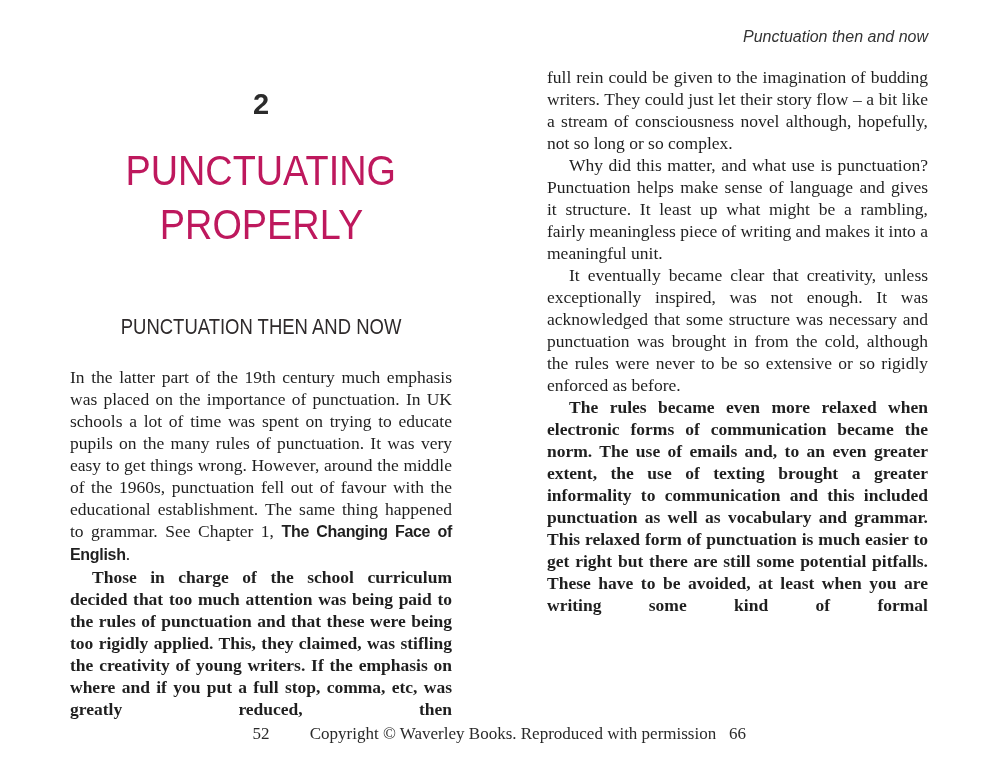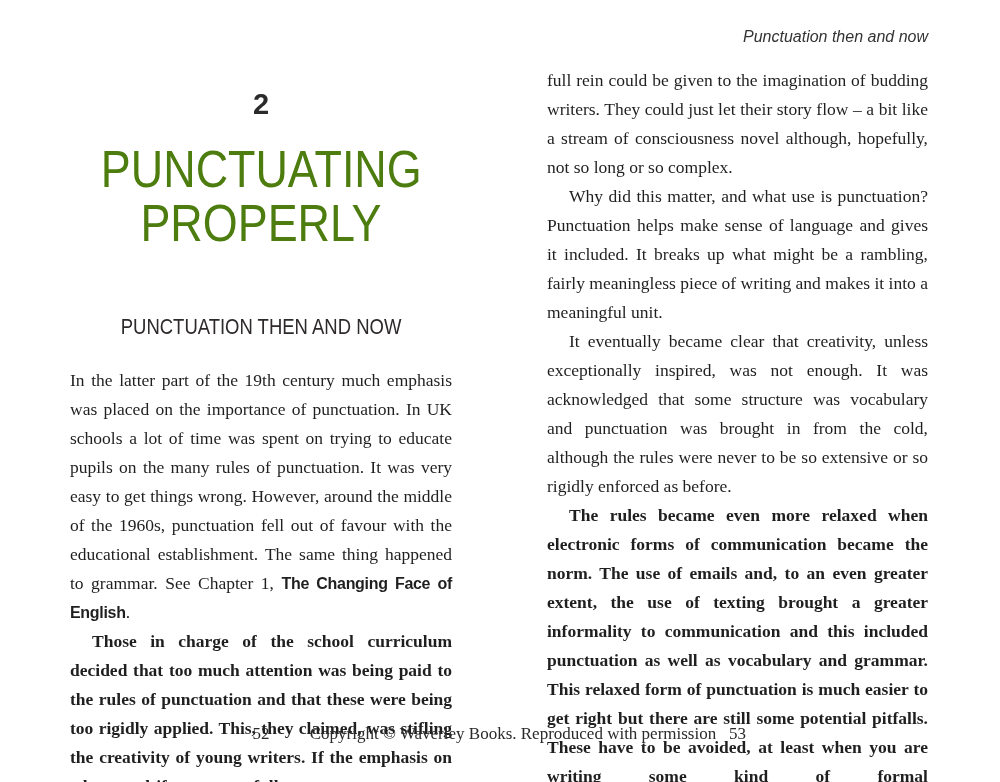--- a/index.html
+++ b/index.html
@@ -27,23 +27,23 @@
     font-weight: 700;
     font-size: 29px;
     color: #2b2b2b;
   }
   .chapter-title {
     position: absolute;
     top: 143px; left: 0; width: 100%;
     text-align: center;
     font-family: "Liberation Sans", sans-serif;
     font-weight: 400;
-    font-size: 51px;
+    font-size: 43px;
     line-height: 54px;
-    color: #4d7c0f;
+    color: #be185d;
   }
   .condense {
     display: inline-block;
     transform: scaleX(0.88);
     transform-origin: 50% 50%;
     white-space: nowrap;
   }
   .condense-more {
     display: inline-block;
     transform: scaleX(0.84);
@@ -61,21 +61,21 @@
   }
   .left-body {
     position: absolute;
     top: 366px; left: 0; width: 100%;
   }
 
   
   .body-text p {
     margin: 0;
     font-size: 17.5px;
-    line-height: 29px;
+    line-height: 22px;
     text-align: justify;
     color: #1f1f1f;
   }
   .body-text p.indent { text-indent: 22px; }
   .body-text p.continued { text-align-last: justify; font-weight: bold; }
   .see-italic { }
   .bold-sans {
     font-family: "Liberation Sans", sans-serif;
     font-weight: 700;
     font-size: 16px;
@@ -135,23 +135,23 @@
       <p><span>In the latter part of the 19th century much emphasis was placed on the importance of punctuation. In UK schools a lot of time was spent on trying to educate pupils on the many rules of punctuation. It was very easy to get things wrong. However, around the middle of the 1960s, punctuation fell out of favour with the educational establishment. The same thing happened to grammar. </span><span class="see-italic">See</span><span> Chapter 1, </span><span class="bold-sans">The Changing Face of English</span><span>.</span></p>
       <p class="indent continued">Those in charge of the school curriculum decided that too much attention was being paid to the rules of punctuation and that these were being too rigidly applied. This, they claimed, was stifling the creativity of young writers. If the emphasis on where and if you put a full stop, comma, etc, was greatly reduced, then</p>
     </div>
   </div>
 
   <div class="page-right">
     <div class="running-head">Punctuation then and now</div>
 
     <div class="right-body body-text">
       <p>full rein could be given to the imagination of budding writers. They could just let their story flow – a bit like a stream of consciousness novel although, hopefully, not so long or so complex.</p>
-      <p class="indent">Why did this matter, and what use is punctuation? Punctuation helps make sense of language and gives it included. It breaks up what might be a rambling, fairly meaningless piece of writing and makes it into a meaningful unit.</p>
-      <p class="indent">It eventually became clear that creativity, unless exceptionally inspired, was not enough. It was acknowledged that some structure was vocabulary and punctuation was brought in from the cold, although the rules were never to be so extensive or so rigidly enforced as before.</p>
+      <p class="indent">Why did this matter, and what use is punctuation? Punctuation helps make sense of language and gives it structure. It least up what might be a rambling, fairly meaningless piece of writing and makes it into a meaningful unit.</p>
+      <p class="indent">It eventually became clear that creativity, unless exceptionally inspired, was not enough. It was acknowledged that some structure was necessary and punctuation was brought in from the cold, although the rules were never to be so extensive or so rigidly enforced as before.</p>
       <p class="indent continued">The rules became even more relaxed when electronic forms of communication became the norm. The use of emails and, to an even greater extent, the use of texting brought a greater informality to communication and this included punctuation as well as vocabulary and grammar. This relaxed form of punctuation is much easier to get right but there are still some potential pitfalls. These have to be avoided, at least when you are writing some kind of formal</p>
     </div>
   </div>
 
   <div class="footer-copyright">Copyright © Waverley Books. Reproduced with permission</div>
   <div class="footer-pagenum-left">52</div>
-  <div class="footer-pagenum-right">53</div>
+  <div class="footer-pagenum-right">66</div>
 
 </div>
 
 </body></html>

